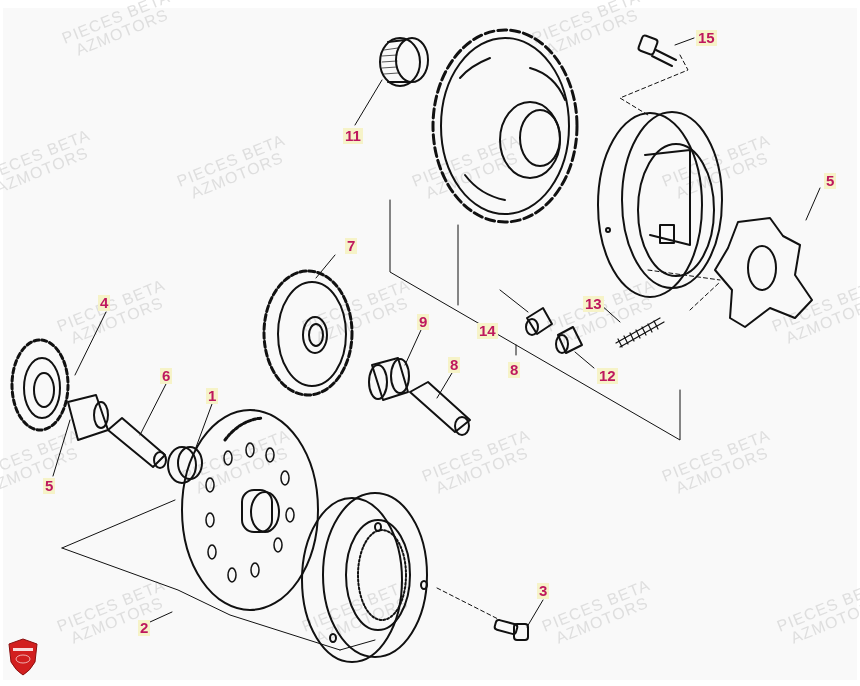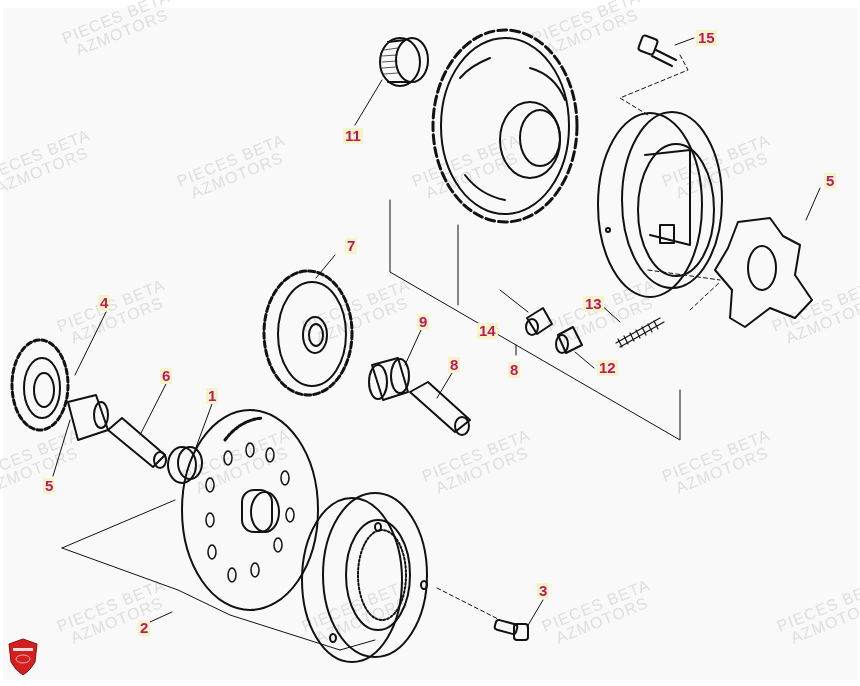--- a/index.html
+++ b/index.html
@@ -260,21 +260,21 @@
     <span class="callout" style="left: 138px; top: 620px;">2</span>
     <span class="callout" style="left: 537px; top: 583px;">3</span>
     <span class="callout" style="left: 98px; top: 295px;">4</span>
     <span class="callout" style="left: 43px; top: 478px;">5</span>
     <span class="callout" style="left: 160px; top: 368px;">6</span>
     <span class="callout" style="left: 345px; top: 238px;">7</span>
     <span class="callout" style="left: 448px; top: 357px;">8</span>
     <span class="callout" style="left: 417px; top: 314px;">9</span>
     <span class="callout" style="left: 508px; top: 362px;">8</span>
     <span class="callout" style="left: 343px; top: 128px;">11</span>
-    <span class="callout" style="left: 597px; top: 360px;">12</span>
+    <span class="callout" style="left: 597px; top: 368px;">12</span>
     <span class="callout" style="left: 583px; top: 296px;">13</span>
     <span class="callout" style="left: 477px; top: 275px; margin-top: 48px;">14</span>
     <span class="callout" style="left: 696px; top: 30px;">15</span>
     <span class="callout" style="left: 824px; top: 173px;">5</span>
   </div>
 
 <svg class="logo" viewBox="0 0 30 38">
   <path d="M15,1 L29,6 L27,24 Q22,33 15,37 Q8,33 3,24 L1,6 Z" fill="#d21f1f" stroke="#8a0f0f" stroke-width="1"></path>
   <rect x="5" y="10" width="20" height="3" fill="#ffffff" opacity="0.85"></rect>
   <ellipse cx="15" cy="21" rx="7" ry="4" fill="none" stroke="#ffffff" stroke-width="0.8" opacity="0.8"></ellipse>

